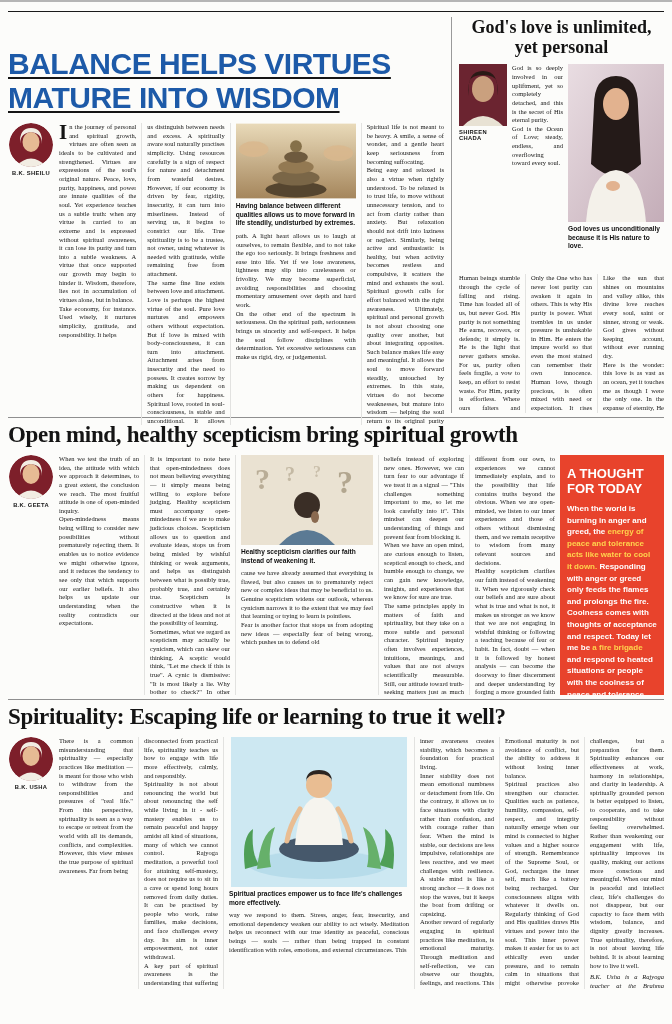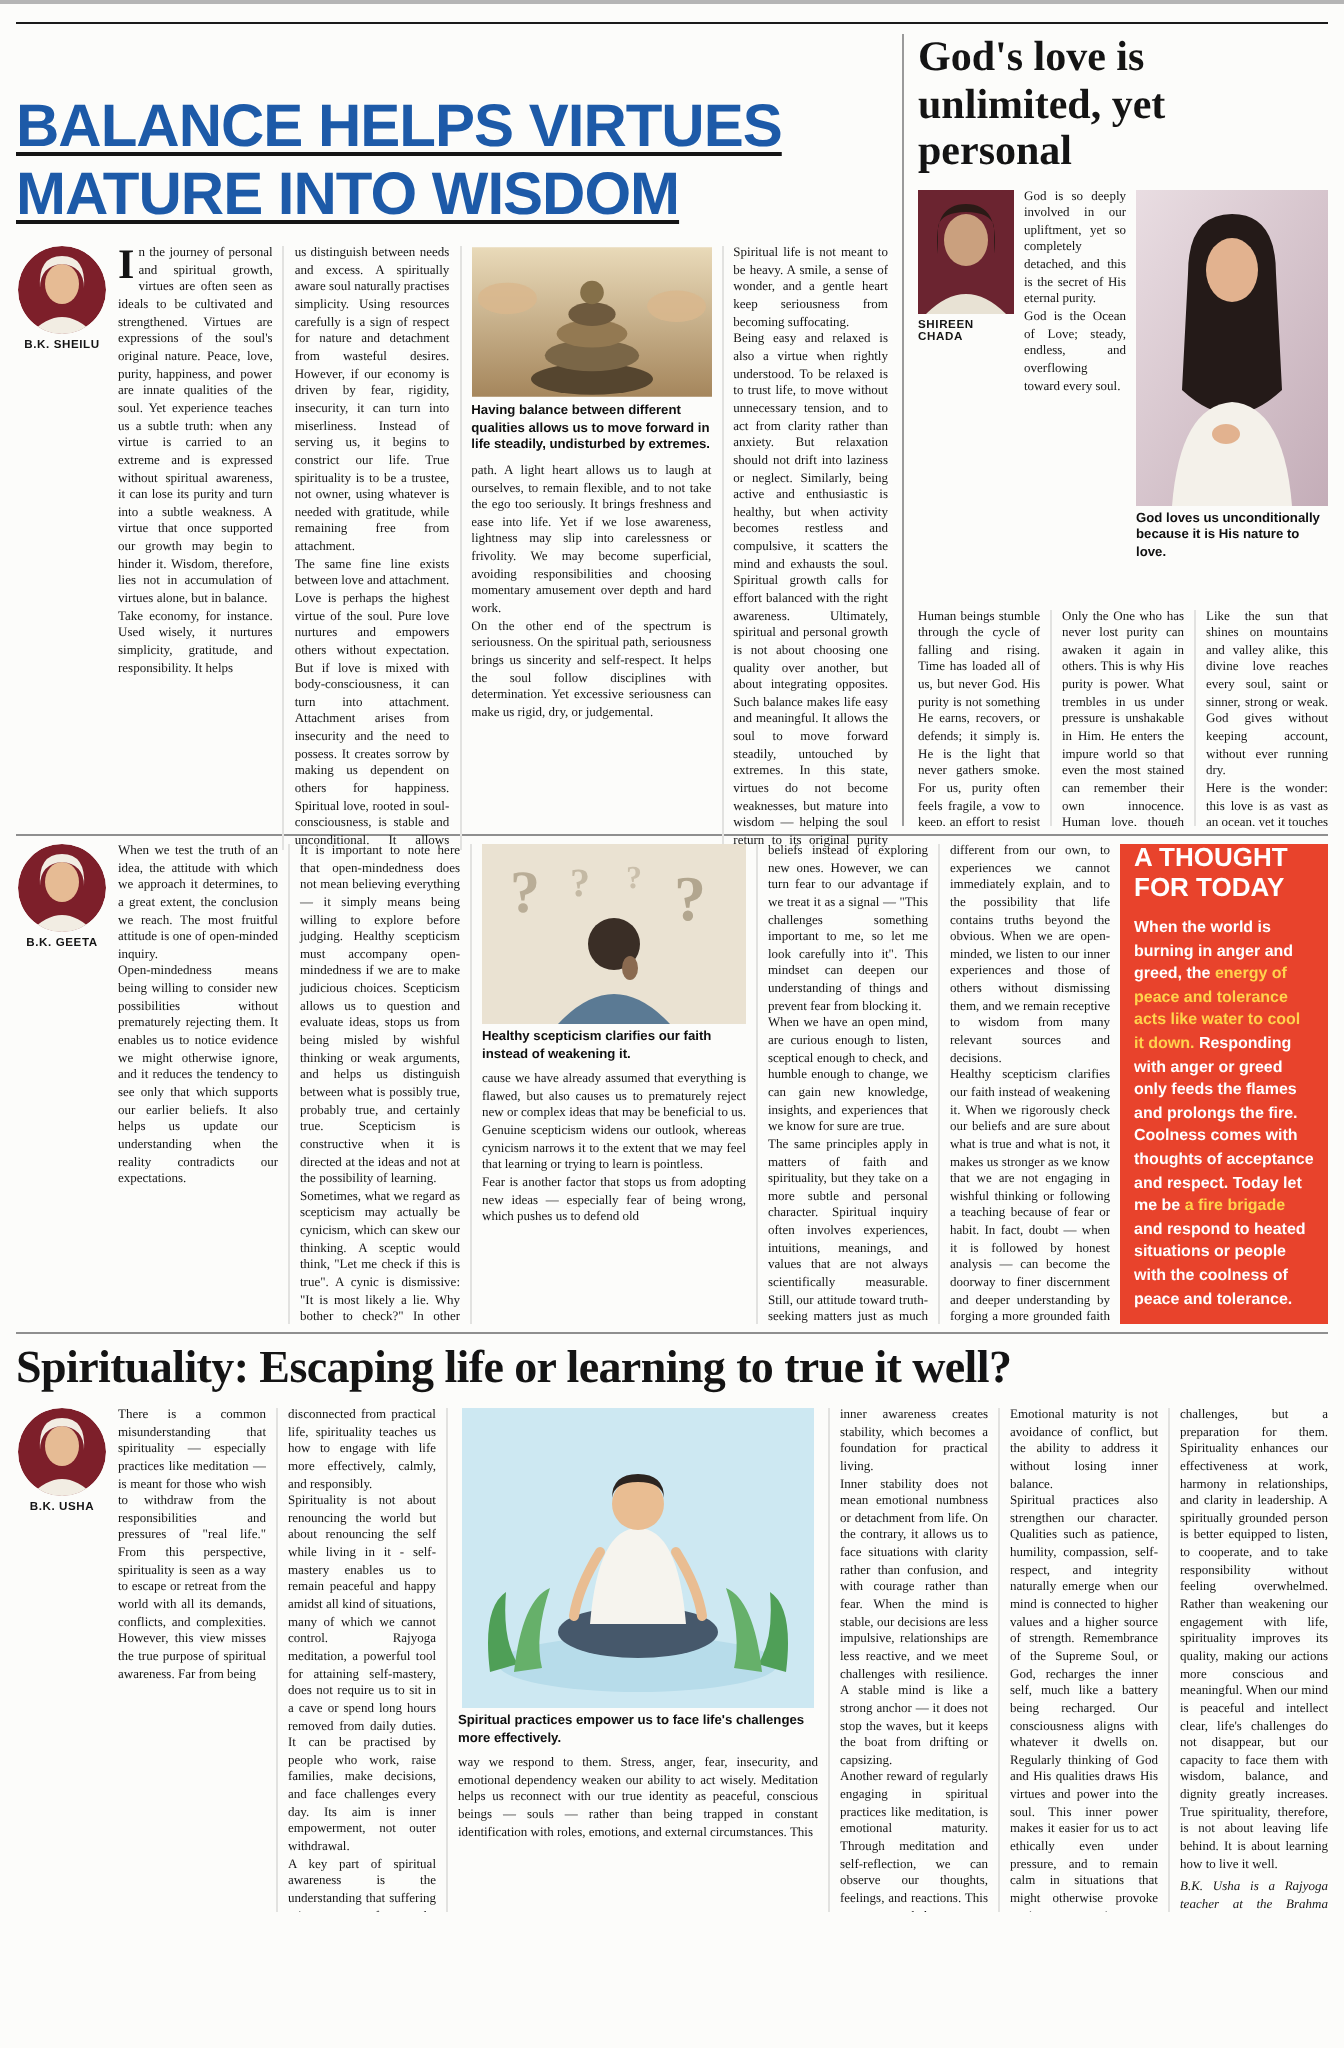--- a/index.html
+++ b/index.html
@@ -45,32 +45,32 @@
   .h-blue { font-family: "Liberation Sans", sans-serif; font-weight: 800; font-size: 30px;
             line-height: 1.12; color: #1d5aa8; letter-spacing: -0.5px; margin: 2px 0 9px;
             text-decoration: underline; text-decoration-color: #151515;
             text-decoration-thickness: 2px; text-underline-offset: 3px; }
   .art1-body { display: flex; gap: 5px; height: 302px; }
   .art1 .author-col { width: 46px; }
   .midcol { width: 126px; flex: none; overflow: hidden; }
 
   .art2 { flex: 1; border-left: 1px solid #9a9a9a; padding-left: 7px;
           display: flex; flex-direction: column; overflow: hidden; }
-  .h-serif-sm { font-weight: bold; font-size: 21px; line-height: 1.12; margin: 0 0 7px; }
+  .h-serif-sm { font-weight: bold; font-size: 18px; line-height: 1.12; margin: 0 0 7px; text-align: center; }
   .art2-row1 { display: flex; gap: 5px; height: 206px; flex: none; }
   .portrait-col { width: 48px; flex: none; }
   .art2-photo-col { width: 96px; flex: none; }
   .art2-row2 { display: flex; gap: 5px; flex: 1; margin-top: 4px; overflow: hidden; }
 
   
   .h-serif-lg { font-weight: bold; font-size: 23px; letter-spacing: -0.3px; margin: 2px 0 7px; }
   .mid-body { display: flex; gap: 5px; height: 240px; }
   .mid-body .author-col { width: 46px; }
   .mid-midcol { width: 138px; flex: none; overflow: hidden; }
-  .thought { width: 104px; flex: none; background: #e8432c; color: #fff; padding: 0 7px;
+  .thought { width: 104px; flex: none; background: #e8432c; color: #fff; padding: 12px 7px;
              font-family: "Liberation Sans", sans-serif; overflow: hidden; }
   .thought-title { font-weight: 800; font-size: 13px; line-height: 1.12; margin-bottom: 7px; }
   .thought-body { font-weight: 700; font-size: 8px; line-height: 1.45; }
   .yellow { color: #ffd34d; }
 
   
   .bottom-body { display: flex; gap: 5px; height: 252px; }
   .bottom-body .author-col { width: 46px; }
   .illcol { width: 186px; flex: none; overflow: hidden; }
 </style>
@@ -180,20 +180,21 @@
 Here is the wonder: this love is as vast as an ocean, yet it touches me as though I were the only one. In the expanse of eternity, He makes space for intimacy. This is the miracle of divine love, unlimited, yet deeply personal.</div>
 
         </div>
       </div>
     </div>
   </div>
 
   <div class="hrule light"></div>
 
   <div>
+    <div class="h-serif-lg">Open mind, healthy scepticism bring spiritual growth</div>
     <div class="mid-body">
       <div class="author-col">
         <svg class="avatar" viewBox="0 0 44 44">
           <circle cx="22" cy="22" r="22" fill="#7d1f2a"></circle>
           <path d="M6 44 Q22 27 38 44 Z" fill="#f2ede3"></path>
           <ellipse cx="22" cy="19" rx="8.5" ry="10" fill="#e6bb94"></ellipse>
           <path d="M11 21 Q10 5 22 5 Q34 5 33 21 Q33 10 22 9 Q11 10 11 21 Z" fill="#f2ede3"></path>
         </svg>
         <div class="author-name">B.K. GEETA</div>
       </div>

